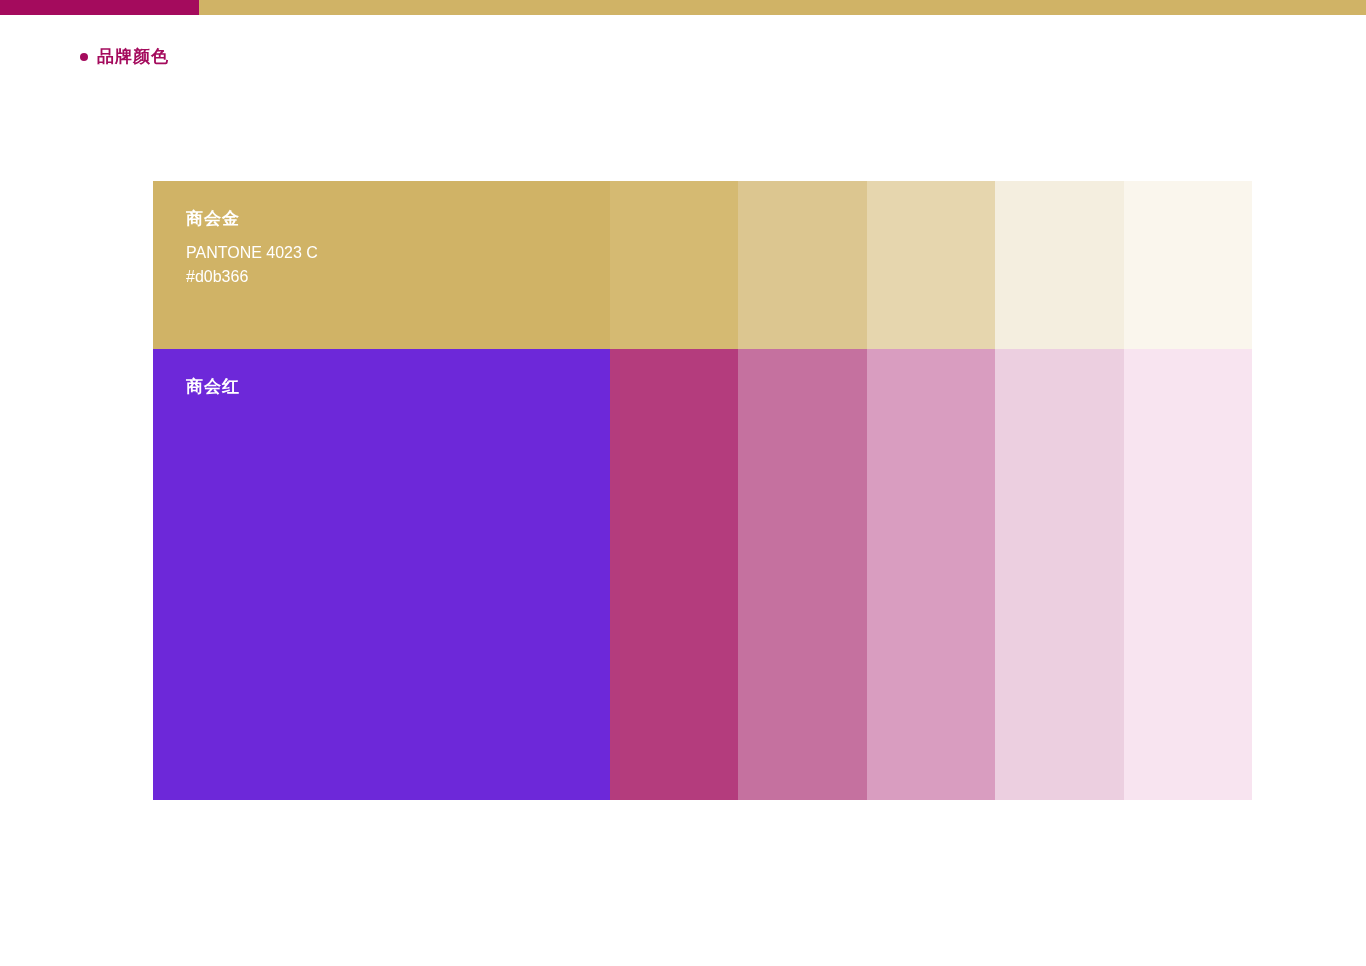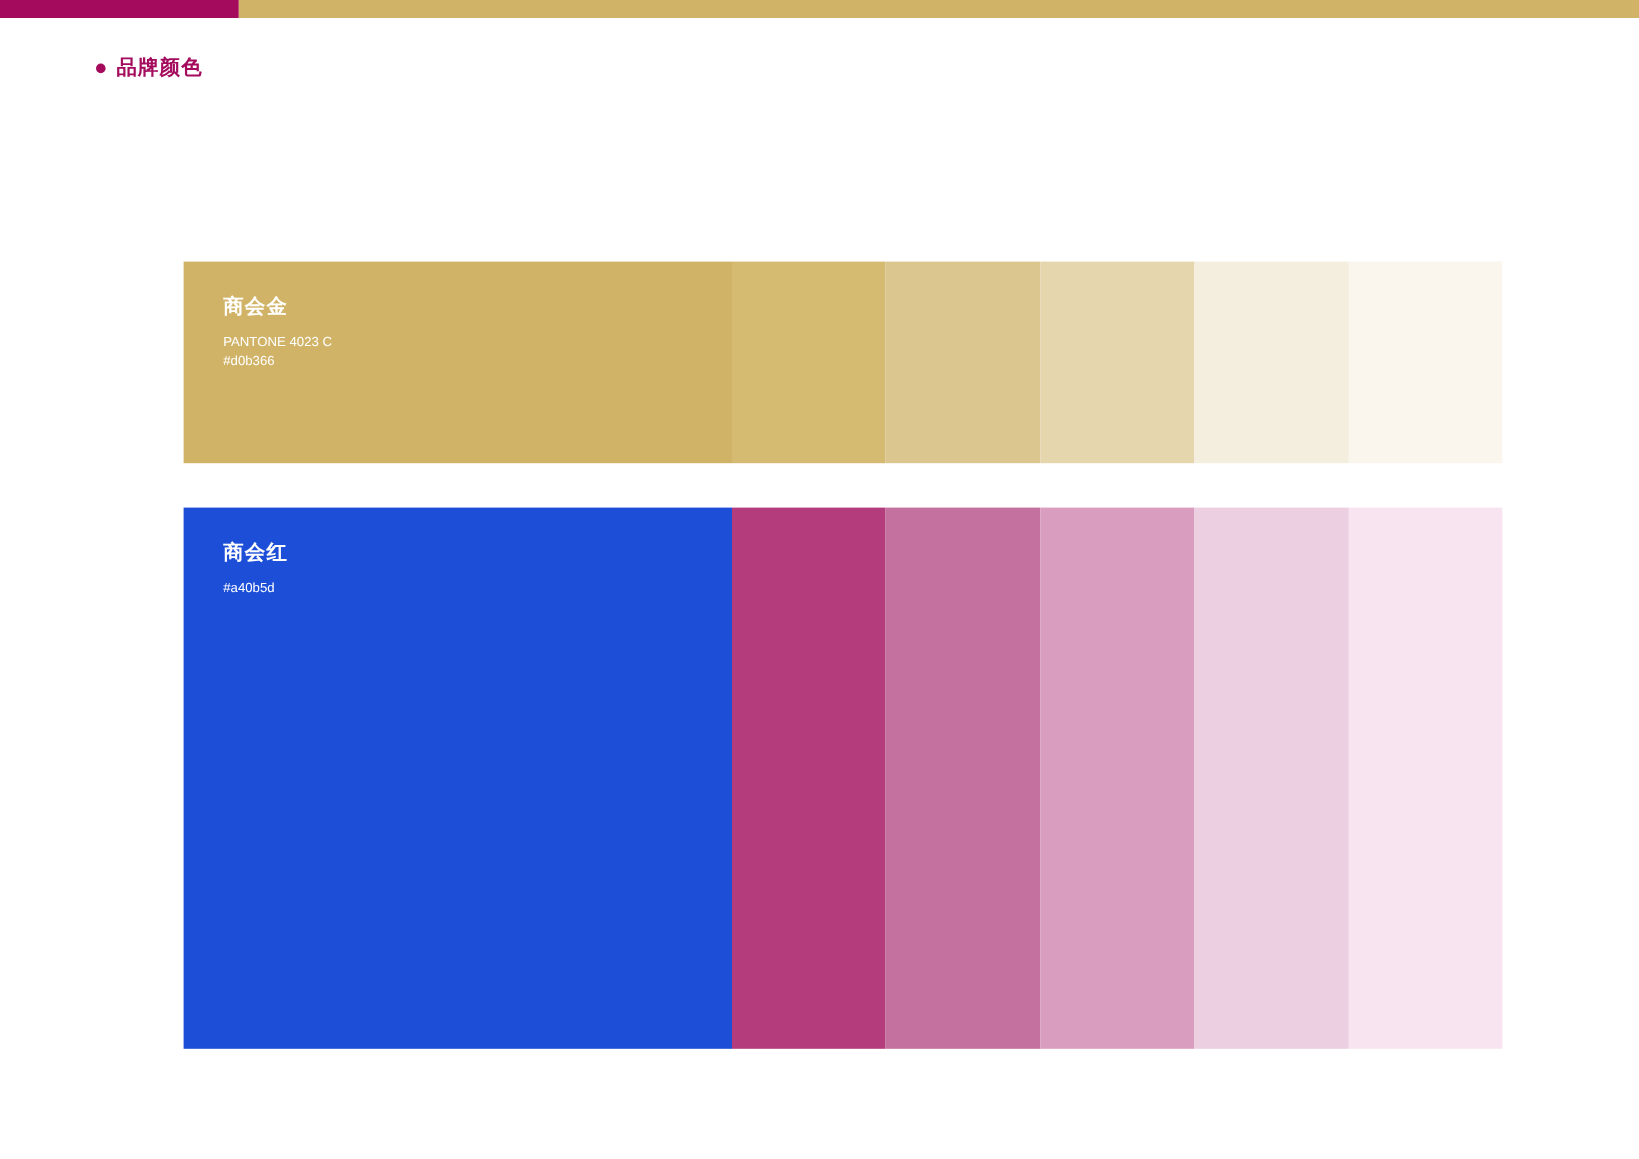--- a/index.html
+++ b/index.html
@@ -67,21 +67,20 @@
     position: absolute;
     left: 153px;
     top: 181px;
     width: 1099px;
     height: 619px;
   }
   .palette-row {
     display: flex;
     width: 100%;
     box-sizing: border-box;
-    margin-top: 37px;
   }
   .row-gold { height: 168px; }
   .row-red  { height: 451px; }
 
   .swatch-main {
     width: 457px;
     flex: 0 0 457px;
     box-sizing: border-box;
     padding: 28px 0 0 33px;
     position: relative;
@@ -94,21 +93,21 @@
   .swatch-name {
     font-size: 17px;
     font-weight: bold;
     color: #ffffff;
     letter-spacing: 1px;
     line-height: 1.2;
     margin: 0 0 12px 0;
     white-space: nowrap;
   }
   .swatch-meta {
-    font-size: 11px;
+    font-size: 16px;
     color: #ffffff;
     line-height: 1.45;
     margin: 0;
     white-space: nowrap;
   }
 </style>
 </head>
 <body>
 
 <div class="topbar">
@@ -130,23 +129,22 @@
       <p class="swatch-meta">#d0b366</p>
     </div>
     <div class="tint" id="gold-tint-0" style="background: rgb(213, 186, 114);"></div>
     <div class="tint" id="gold-tint-1" style="background: rgb(220, 198, 144);"></div>
     <div class="tint" id="gold-tint-2" style="background: rgb(230, 214, 174);"></div>
     <div class="tint" id="gold-tint-3" style="background: rgb(244, 238, 223);"></div>
     <div class="tint" id="gold-tint-4" style="background: rgb(250, 246, 237);"></div>
   </div>
 
   <div class="palette-row row-red">
-    <div class="swatch-main" id="red-main" style="background: #1d4ed8;">
+    <div class="swatch-main" id="red-main" style="background: #6d28d9; font-family: Liberation Serif, serif;">
       <p class="swatch-name">商会红</p>
-      <p class="swatch-meta">#a40b5d</p>
     </div>
     <div class="tint" id="red-tint-0" style="background: rgb(180, 60, 125);"></div>
     <div class="tint" id="red-tint-1" style="background: rgb(197, 113, 159);"></div>
     <div class="tint" id="red-tint-2" style="background: rgb(217, 157, 192);"></div>
     <div class="tint" id="red-tint-3" style="background: rgb(236, 207, 224);"></div>
     <div class="tint" id="red-tint-4" style="background: rgb(248, 228, 240);"></div>
   </div>
 
 </div>
 

